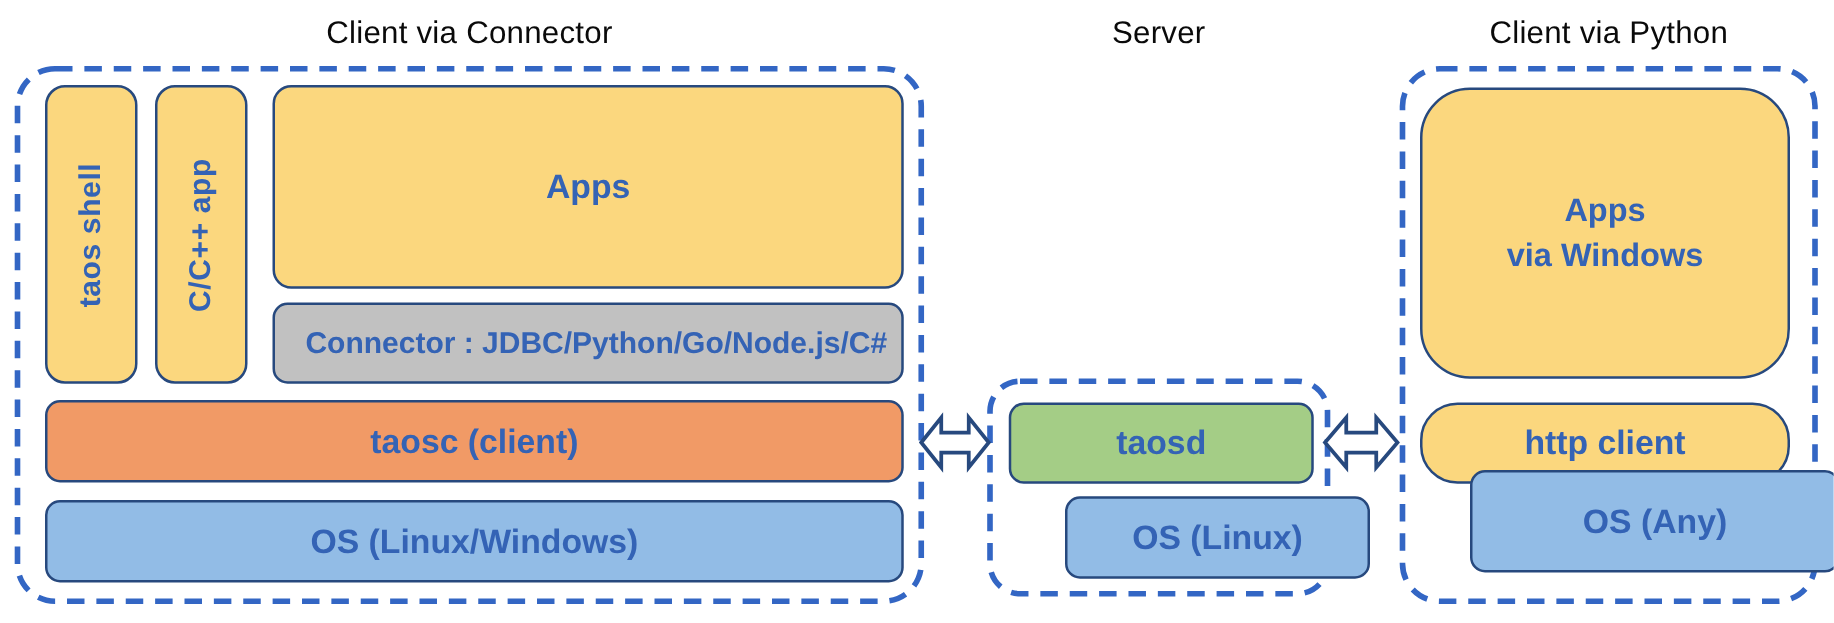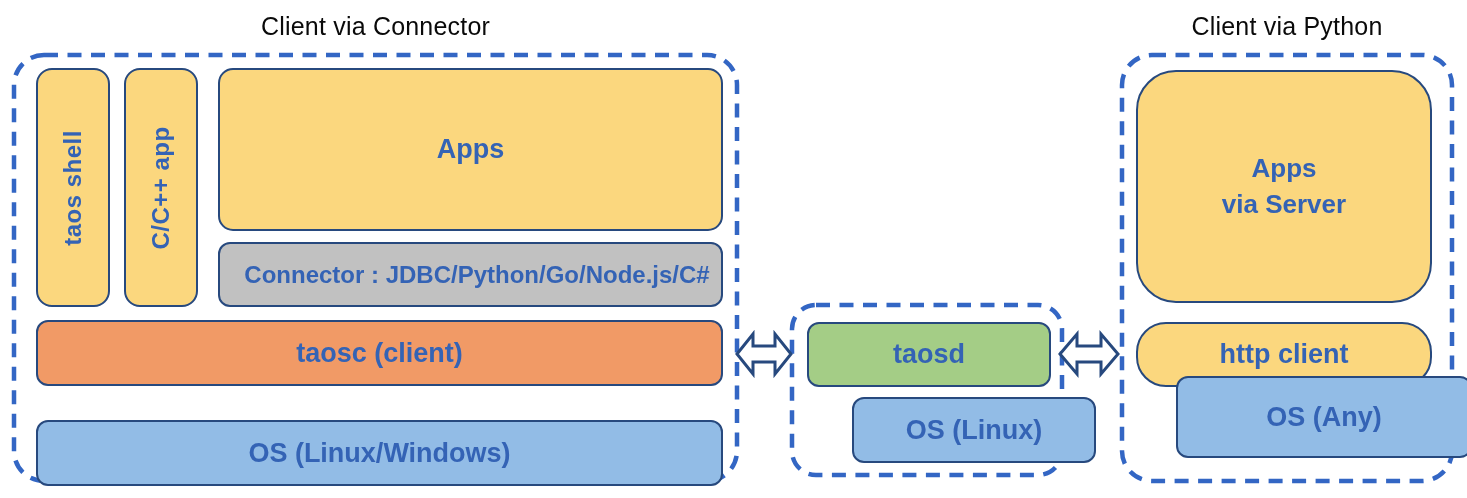--- a/index.html
+++ b/index.html
@@ -63,21 +63,21 @@
   .fill-gray   { background: var(--gray,   #c1c1c1); }
   .fill-orange { background: var(--orange, #f19a66); }
   .fill-blue   { background: var(--blue,   #92bce6); }
   .fill-green  { background: var(--green,  #a4cd86); justify-content: center; }
 
   .node-taos-shell { left: 36px;  top: 68px;  width: 74px;  height: 239px; border-radius: 16px; }
   .node-cpp-app    { left: 124px; top: 68px;  width: 74px;  height: 239px; border-radius: 16px; }
   .node-apps       { left: 218px; top: 68px;  width: 505px; height: 163px; border-radius: 15px; }
   .node-connector  { left: 218px; top: 242px; width: 505px; height: 65px;  font-size: 24px; padding-left: 13px; }
   .node-taosc      { left: 36px;  top: 320px; width: 687px; height: 66px; }
-  .node-os-left    { left: 36px;  top: 420px; width: 687px; height: 66px; }
+  .node-os-left    { left: 36px;  top: 400px; width: 687px; height: 66px; }
 
   .node-taosd      { left: 807px; top: 322px; width: 244px; height: 65px; }
   .node-os-server  { left: 852px; top: 397px; width: 244px; height: 66px; }
 
   .node-apps-rest  { left: 1136px; top: 70px;  width: 296px; height: 233px; border-radius: 40px; flex-direction: column; font-size: 26px; line-height: 1.35; }
   .node-http       { left: 1136px; top: 322px; width: 296px; height: 65px; }
   .node-os-right   { left: 1136px; top: 376px; width: 296px; height: 82px; margin-left: 40px; }
 
   .vertical-label {
     transform: rotate(-90deg);
@@ -94,20 +94,21 @@
   <svg class="bg-layer" viewBox="0 0 1467 498">
     <rect class="dashed-rect" x="14" y="55" width="723" height="426" rx="30"></rect>
     <rect class="dashed-rect" x="792" y="305" width="270" height="170" rx="24"></rect>
     <rect class="dashed-rect" x="1122" y="55" width="330" height="426" rx="30"></rect>
 
     <path class="double-arrow" d="M737,354 L753,334 L753,346 L775,346 L775,334 L791,354 L775,374 L775,362 L753,362 L753,374 Z"></path>
     <path class="double-arrow" d="M1060,354 L1077,334 L1077,346 L1101,346 L1101,334 L1118,354 L1101,374 L1101,362 L1077,362 L1077,374 Z"></path>
   </svg>
 
   <div class="section-title title-connector">Client via Connector</div>
+  <div class="section-title title-server">Server</div>
   <div class="section-title title-restful">Client via Python</div>
 
   <div class="node fill-yellow node-taos-shell">
     <span class="vertical-label">taos shell</span>
   </div>
 
   <div class="node fill-yellow node-cpp-app">
     <span class="vertical-label">C/C++ app</span>
   </div>
 
@@ -130,21 +131,21 @@
   <div class="node fill-green node-taosd">
     <span>taosd</span>
   </div>
 
   <div class="node fill-blue node-os-server">
     <span>OS (Linux)</span>
   </div>
 
   <div class="node fill-yellow node-apps-rest">
     <span>Apps</span>
-    <span>via Server</span>
+    <span>via Windows</span>
   </div>
 
   <div class="node fill-yellow node-http">
     <span>http client</span>
   </div>
 
   <div class="node fill-blue node-os-right">
     <span>OS (Any)</span>
   </div>
 

